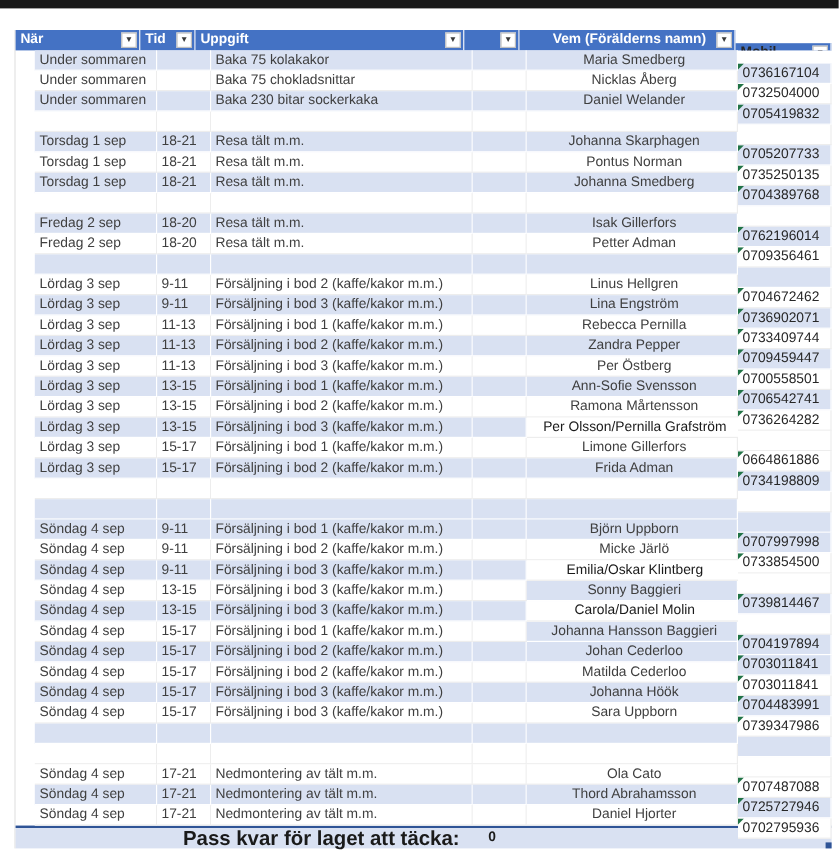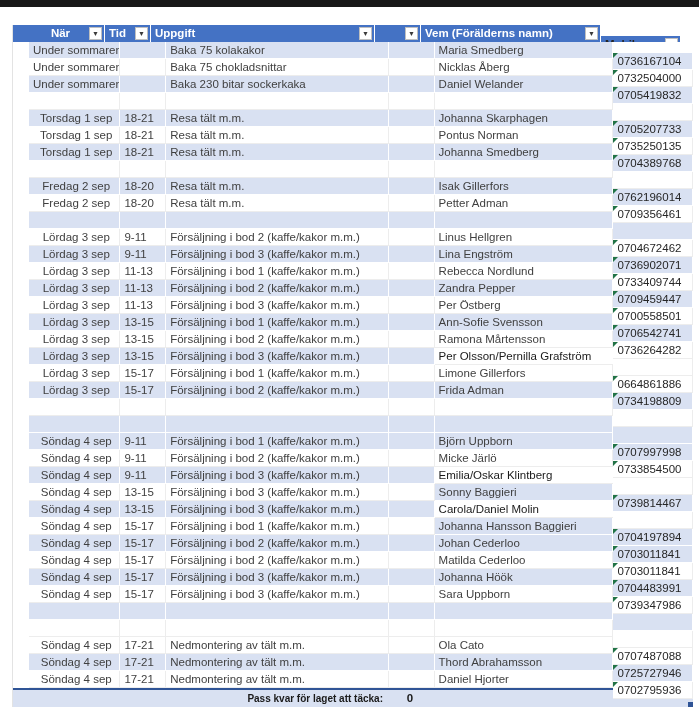--- a/index.html
+++ b/index.html
@@ -23,39 +23,39 @@
     display:flex;align-items:center;justify-content:center;font-weight:normal;cursor:pointer;
   }
   
   .xl-row{display:flex;height:17px;padding-left:16px;}
   .cell{
     box-sizing:border-box;height:17px;line-height:16px;font-size:11.5px;
     padding-left:4px;white-space:nowrap;overflow:hidden;position:relative;
   }
   .band-light{background:var(--band-light,#d9e1f2);border-right:1px solid #ffffff;border-bottom:1px solid #ffffff;}
   .band-white{background:#ffffff;border-right:1px solid #ededed;border-bottom:1px solid #ededed;}
-  .col-nar{width:92px;text-align:center;}
+  .col-nar{width:104px;}
   .col-tid{width:46px;}
   .col-uppgift{width:224px;}
   .col-blank{width:46px;}
-  .col-vem{width:180px;}
+  .col-vem{width:180px;text-align:center;}
   .col-mobil{width:80px;color:#262626;margin-top:11px;}
   .cell.bold{font-weight:normal;color:#1a1a1a;overflow:visible;border-right:none;z-index:2;}
   .green-tri{
     position:absolute;top:0;left:0;width:0;height:0;
     border-top:5px solid var(--indicator-green,#217346);border-right:5px solid transparent;
   }
   
   .xl-footer{
     display:flex;height:17px;background:var(--band-light,#d9e1f2);
     border-top:2px solid var(--footer-border,#2f5496);box-sizing:content-box;
   }
   .f-label{
     width:374px;box-sizing:border-box;text-align:right;font-weight:bold;color:#1a1a1a;
-    font-size:10px;line-height:17px;padding-right:4px;
+    font-size:17px;line-height:17px;padding-right:4px;
   }
   .f-value{
     width:46px;box-sizing:border-box;text-align:center;font-weight:bold;color:#1a1a1a;
     font-size:11.5px;line-height:17px;
   }
   .resize-handle{
     position:absolute;right:0;bottom:0;width:5px;height:5px;
     background:var(--footer-border,#2f5496);cursor:nwse-resize;
   }
 </style>
@@ -197,21 +197,21 @@
             <div class="cell col-uppgift band-light"><span>Försäljning i bod 3 (kaffe/kakor m.m.)</span></div>
             <div class="cell col-blank band-light"><span></span></div>
             <div class="cell col-vem band-light"><span>Lina Engström</span></div>
             <div class="cell col-mobil band-light"><span class="green-tri"></span><span>0736902071</span></div>
           </div>
           <div class="xl-row">
             <div class="cell col-nar band-white"><span>Lördag 3 sep</span></div>
             <div class="cell col-tid band-white"><span>11-13</span></div>
             <div class="cell col-uppgift band-white"><span>Försäljning i bod 1 (kaffe/kakor m.m.)</span></div>
             <div class="cell col-blank band-white"><span></span></div>
-            <div class="cell col-vem band-white"><span>Rebecca Nordlund</span></div>
+            <div class="cell col-vem band-white"><span>Rebecca Pernilla</span></div>
             <div class="cell col-mobil band-white"><span class="green-tri"></span><span>0733409744</span></div>
           </div>
           <div class="xl-row">
             <div class="cell col-nar band-light"><span>Lördag 3 sep</span></div>
             <div class="cell col-tid band-light"><span>11-13</span></div>
             <div class="cell col-uppgift band-light"><span>Försäljning i bod 2 (kaffe/kakor m.m.)</span></div>
             <div class="cell col-blank band-light"><span></span></div>
             <div class="cell col-vem band-light"><span>Zandra Pepper</span></div>
             <div class="cell col-mobil band-light"><span class="green-tri"></span><span>0709459447</span></div>
           </div>

